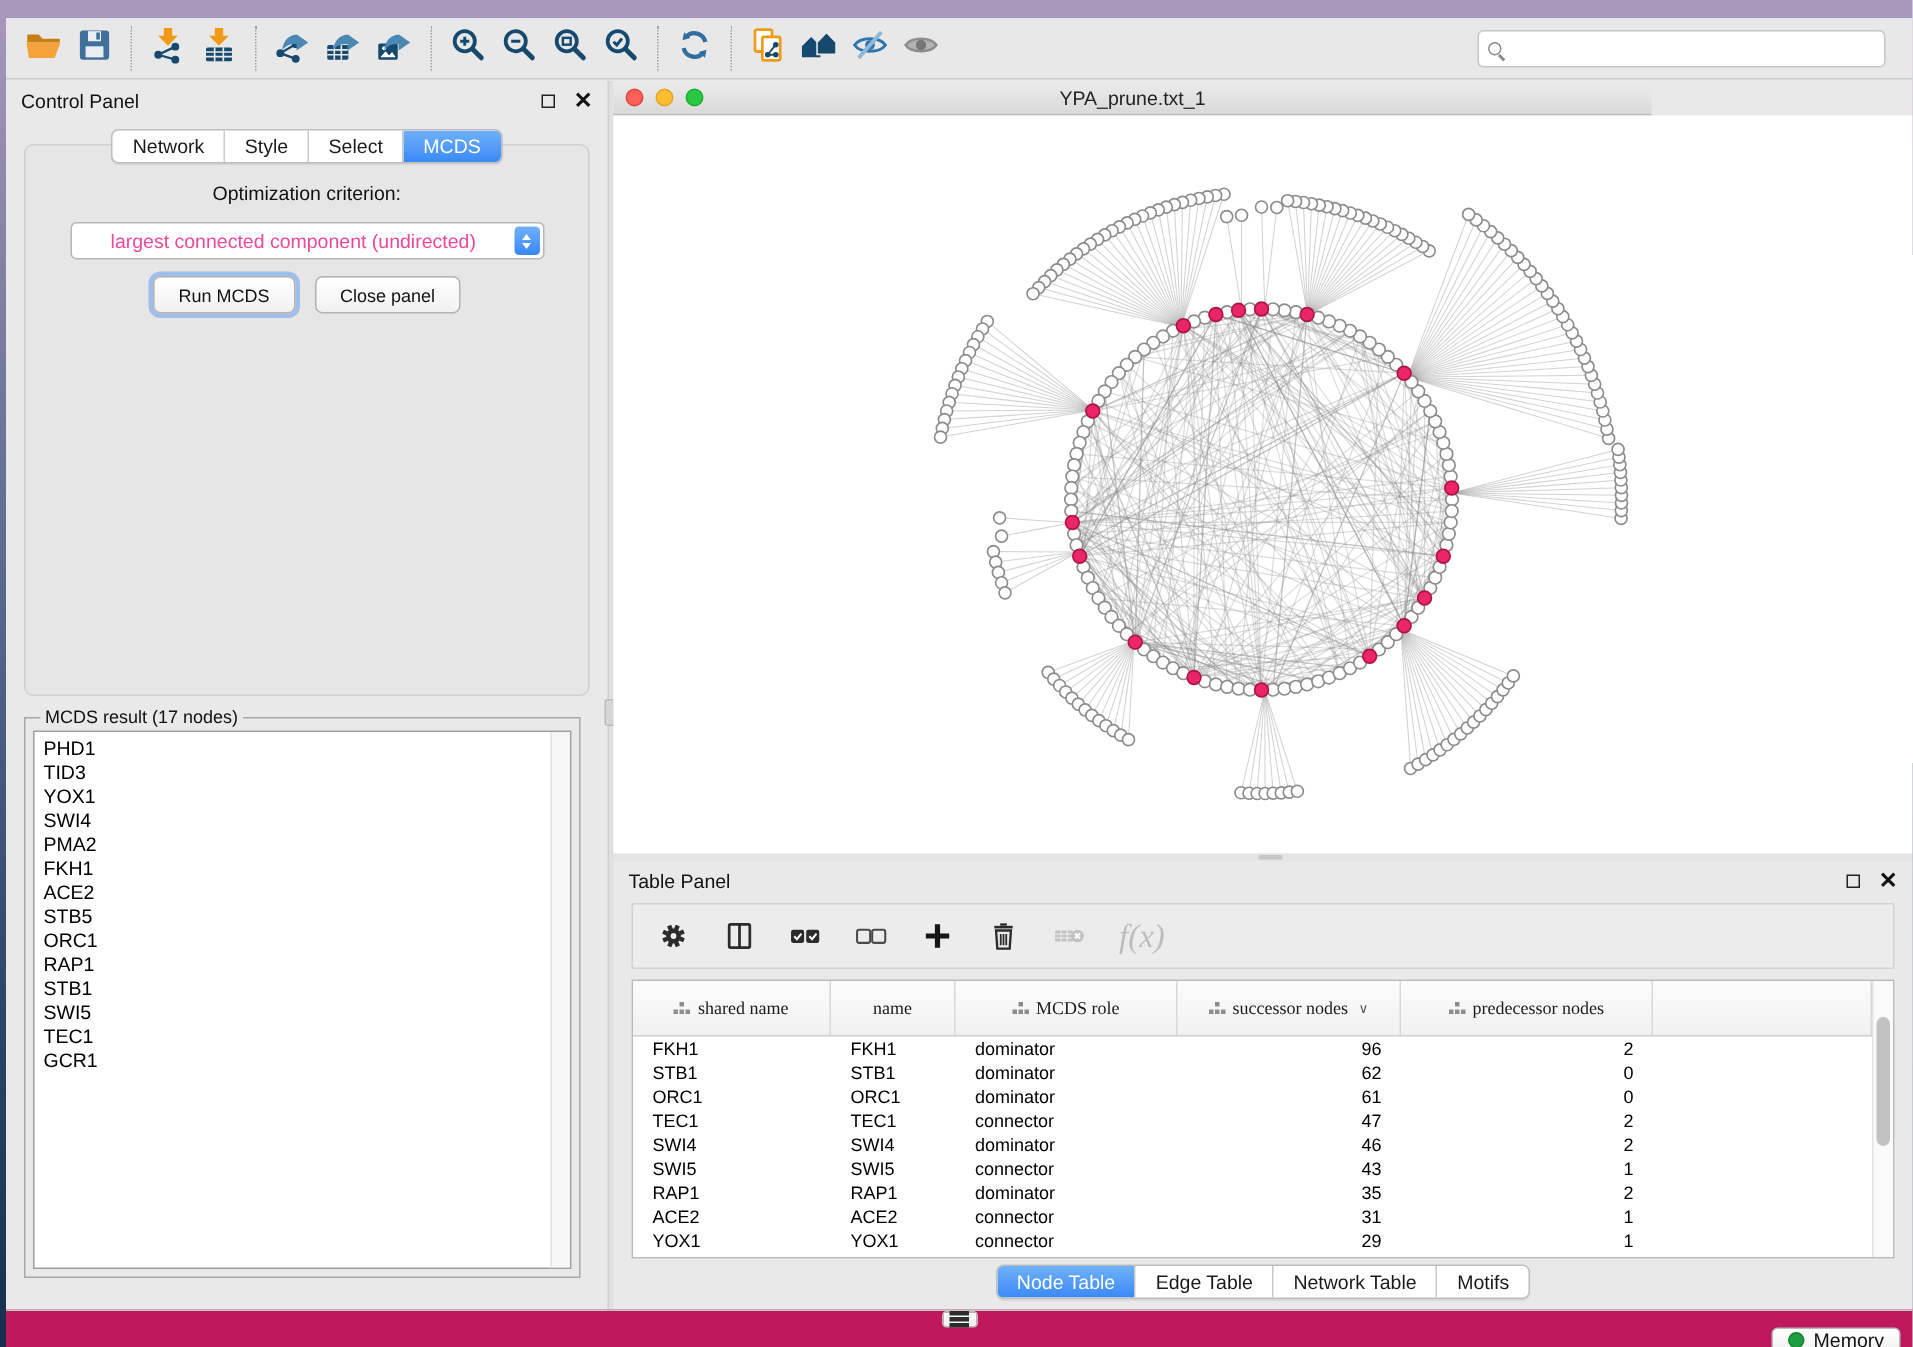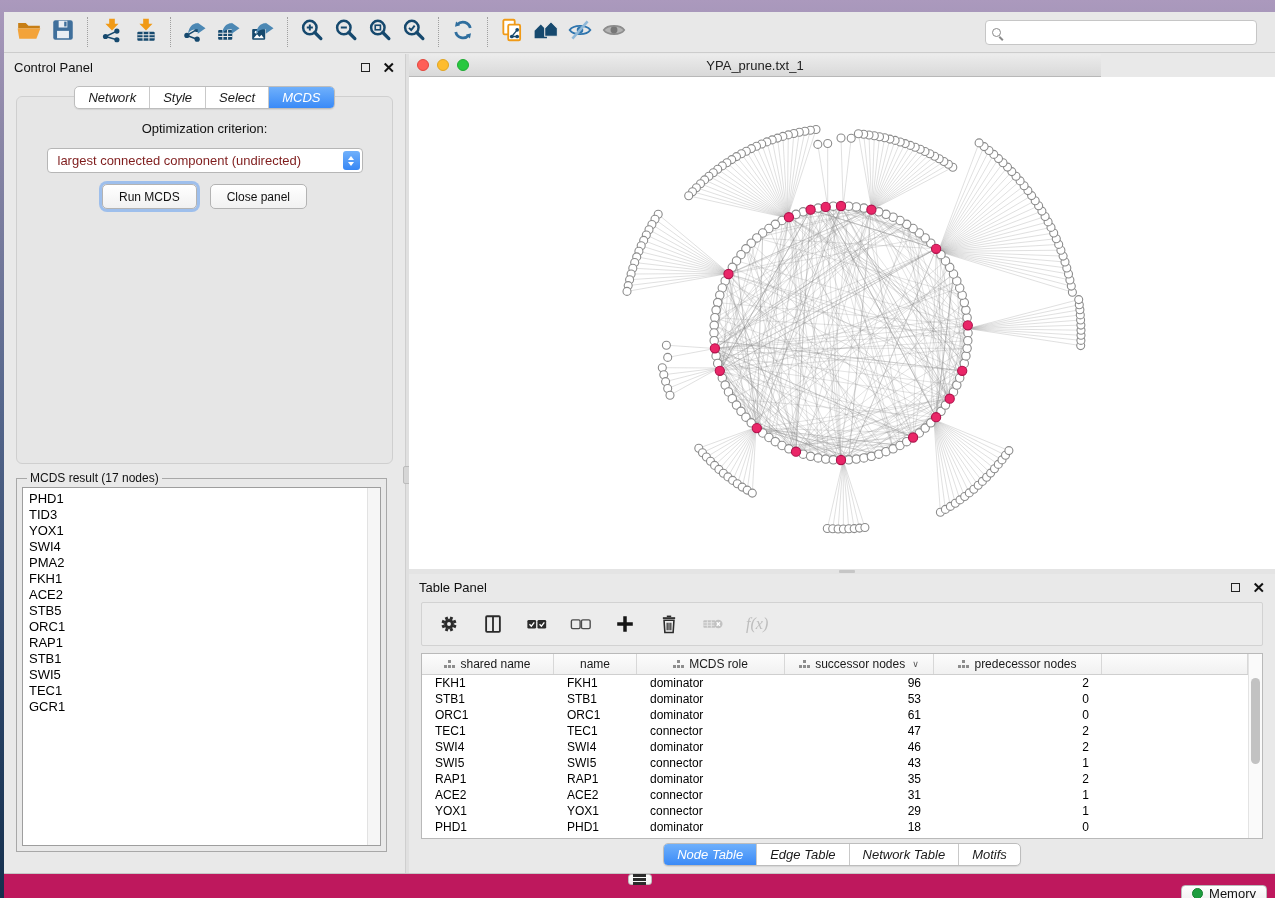--- a/index.html
+++ b/index.html
@@ -33,32 +33,32 @@
   
   .panel-header { height:26px; display:flex; align-items:center; padding:0 10px; font-size:13px; color:#111; }
   .panel-header .spacer { flex:1; }
   .win-float { width:9px; height:9px; border:1.5px solid #222; margin-right:12px; }
   .win-close { font-size:15px; font-weight:900; color:#111; line-height:9px; }
 
   
   .control-panel { position:absolute; left:0; top:42px; width:401px; height:820px; background:#e9e9e9; }
   .cp-tabs-row { display:flex; justify-content:center; margin-top:6px; position:relative; z-index:2; }
   .seg { display:inline-flex; background:#ffffff; border:1px solid #bdbdbd; border-radius:5px; overflow:hidden; height:23px; font-size:13px; box-shadow:0 1px 1px rgba(0,0,0,.08); }
-  .seg-item { padding:0 13px; display:flex; align-items:center; border-left:1px solid #c9c9c9; color:#1a1a1a; white-space:nowrap;font-style:italic; }
+  .seg-item { padding:0 13px; display:flex; align-items:center; border-left:1px solid #c9c9c9; color:#1a1a1a; white-space:nowrap; }
   .seg-item:first-child { border-left:none; }
   .seg-item.active { background:linear-gradient(#6fb0fb,#3a8af7); color:#ffffff; }
   .cp-box {
     position:absolute; left:12px; right:12px; top:42px; height:368px;
     background:#e6e6e6; border:1px solid #cfcfcf; border-radius:6px;
   }
   .crit-label { text-align:center; margin-top:24px; font-size:13px; color:#111; }
   .mac-select {
     position:relative; margin:12px auto 0; width:316px; height:25px;
     background:#ffffff; border:1px solid #b6b6b6; border-radius:4px;
-    font-size:13px; display:flex; align-items:center; padding:0 28px 0 10px; color:#7f1d1d;
+    font-size:13px; display:flex; align-items:center; padding:0 28px 0 10px; color:#ec4899;justify-content:center;
   }
   .sel-stepper {
     position:absolute; right:2px; top:2px; bottom:2px; width:17px; border-radius:3px;
     background:linear-gradient(#71b1fb,#3787f5); display:flex; flex-direction:column; align-items:center; justify-content:center; gap:2px;
   }
   .tri-up { width:0; height:0; border-left:3.5px solid transparent; border-right:3.5px solid transparent; border-bottom:4.5px solid #fff; }
   .tri-down { width:0; height:0; border-left:3.5px solid transparent; border-right:3.5px solid transparent; border-top:4.5px solid #fff; }
   .cp-buttons { display:flex; justify-content:center; gap:13px; margin-top:11px; }
   .btn {
     height:25px; padding:0 16px; font-size:12px; color:#111;
@@ -95,26 +95,26 @@
   .net-canvas { position:absolute; left:0; top:23px; width:866px; height:492px; background:#ffffff; }
 
   
   .table-panel { position:absolute; left:405px; top:562px; width:866px; height:298px; background:#e9e9e9; }
   .tp-toolbar {
     position:absolute; left:12px; right:12px; top:28px; height:44px;
     background:#ececec; border:1px solid #d2d2d2; border-radius:2px;
     display:flex; align-items:center; padding-left:16px; gap:22px;
   }
   .tp-icon svg { width:22px; height:22px; display:block; }
-  .fx-label { font-family:"Liberation Serif", serif; font-style:italic; font-size:16px; color:#bdbdbd; }
+  .fx-label { font-family:"Liberation Serif", serif; font-style:italic; font-size:22px; color:#bdbdbd; }
   .node-table { position:absolute; left:12px; right:12px; top:79px; height:186px; background:#ffffff; border:1px solid #b9b9b9; }
   .nt-scroll { position:absolute; right:0; top:0; bottom:0; width:14px; background:#fafafa; border-left:1px solid #e3e3e3; }
   .nt-thumb { position:absolute; right:2.5px; top:24px; width:9px; height:86px; background:#c2c2c2; border-radius:5px; }
   .nt-grid { position:absolute; left:0; right:14px; top:0; bottom:0; overflow:hidden; }
-  .nt-header { display:grid; grid-template-columns:132px 83px 148px 149px 168px 1fr; height:21px; background:linear-gradient(#fcfcfc,#f1f1f1); border-bottom:1px solid #cfcfcf; }
+  .nt-header { display:grid; grid-template-columns:132px 83px 148px 149px 168px 1fr; height:37px; background:linear-gradient(#fcfcfc,#f1f1f1); border-bottom:1px solid #cfcfcf;font-family:Liberation Serif, serif; }
   .nt-hcell { display:flex; align-items:center; justify-content:center; gap:5px; font-size:12px; color:#1a1a1a; border-right:1px solid #d8d8d8; overflow:hidden; white-space:nowrap; }
   .hier-icon { width:11px; height:9px; position:relative; flex:0 0 auto; }
   .hier-icon::before { content:""; position:absolute; left:4px; top:0; width:3px; height:3px; background:#8d8d8d; }
   .hier-icon::after { content:""; position:absolute; left:0; top:5px; width:3px; height:3px; background:#8d8d8d; box-shadow:4px 0 0 #8d8d8d, 8px 0 0 #8d8d8d; }
   .sort-chev { font-size:9px; color:#555; margin-left:2px; }
   .nt-row { display:grid; grid-template-columns:132px 83px 148px 149px 168px 1fr; height:16px; }
   .nt-cell { font-size:12px; color:#000; line-height:16px; padding-left:13px; overflow:hidden; white-space:nowrap; }
   .nt-cell.num { text-align:right; padding-left:0; padding-right:13px; }
   .tp-tabs-row { position:absolute; left:0; right:0; top:269px; display:flex; justify-content:center; }
 
@@ -1211,21 +1211,21 @@
               <div class="nt-cell">FKH1</div>
               <div class="nt-cell">dominator</div>
               <div class="nt-cell num">96</div>
               <div class="nt-cell num">2</div>
               <div class="nt-cell"></div>
             </div>
             <div class="nt-row">
               <div class="nt-cell">STB1</div>
               <div class="nt-cell">STB1</div>
               <div class="nt-cell">dominator</div>
-              <div class="nt-cell num">53</div>
+              <div class="nt-cell num">62</div>
               <div class="nt-cell num">0</div>
               <div class="nt-cell"></div>
             </div>
             <div class="nt-row">
               <div class="nt-cell">ORC1</div>
               <div class="nt-cell">ORC1</div>
               <div class="nt-cell">dominator</div>
               <div class="nt-cell num">61</div>
               <div class="nt-cell num">0</div>
               <div class="nt-cell"></div>

